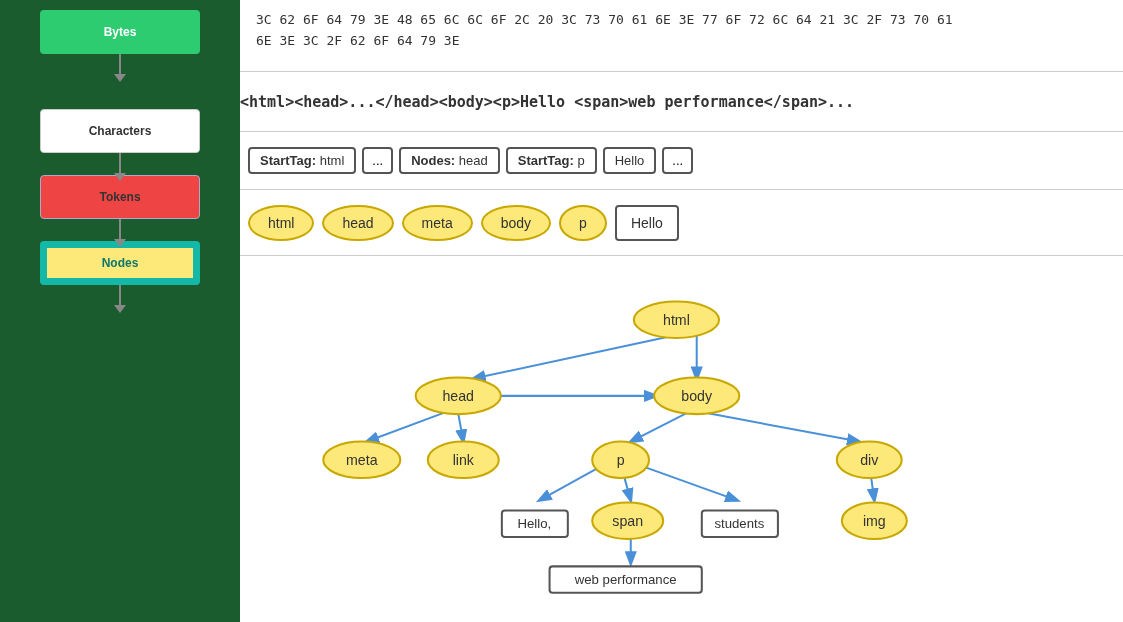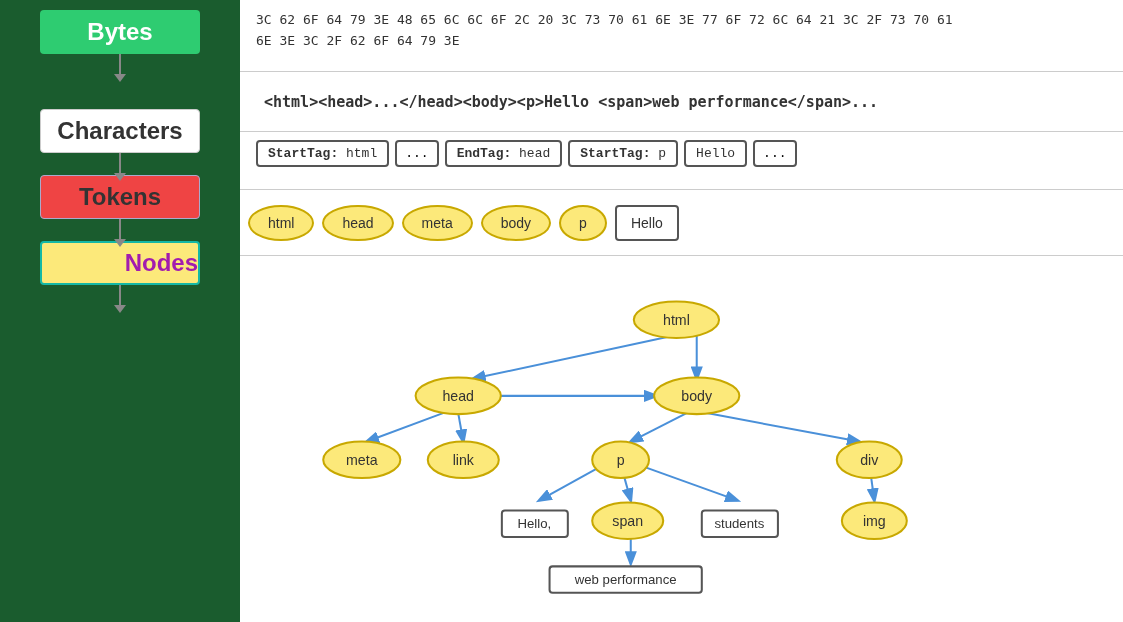--- a/index.html
+++ b/index.html
@@ -34,21 +34,21 @@
       flex-direction: column;
       align-items: center;
     }
 
     .pipeline-box {
       width: 160px;
       height: 44px;
       display: flex;
       align-items: center;
       justify-content: center;
-      font-size: 24px;
+      font-size: 12px;
       font-weight: bold;
       border-radius: 4px;
     }
 
     .pipeline-box.bytes {
       background: #2ecc71;
       color: white;
     }
     .pipeline-box.characters {
       background: white;
@@ -56,23 +56,22 @@
       border: 1px solid #ccc;
       margin-top: 33px;
     }
     .pipeline-box.tokens {
       background: #ef4444;
       color: #333;
       border: 1px solid #aac;
     }
     .pipeline-box.nodes {
       background: #fce97a;
-      color: #a21caf;
-      border: 2px solid #14b8a6;
-      justify-content: flex-end;
+      color: #0f766e;
+      border: 7px solid #14b8a6;
     }
     .pipeline-box.dom {
       background: #fce97a;
       color: #333;
       border: 1px solid #e0c040;
     }
 
     .arrow-down {
       width: 2px;
       height: 22px;
@@ -114,42 +113,41 @@
 
     .bytes-text {
       font-size: 13px;
       color: #333;
       line-height: 1.6;
       font-family: monospace;
     }
 
     
     .characters-section {
-      padding: 10px 24px;
+      padding: 10px 0;
       min-height: 60px;
       align-items: center;
     }
 
     .characters-text {
       font-size: 15px;
       color: #333;
       font-family: monospace;
     }
     .characters-text strong {
       font-weight: bold;
     }
 
     
     .tokens-section {
-      padding: 8px 16px;
+      padding: 8px 8px;
       min-height: 58px;
       flex-wrap: wrap;
       gap: 6px;
-      align-items: flex-start;
-      font-family: Liberation Mono, monospace;
+      align-items: center;
     }
 
     .token-box {
       border: 2px solid #555;
       border-radius: 4px;
       padding: 4px 10px;
       font-size: 13px;
       color: #333;
       background: white;
       white-space: nowrap;
@@ -248,21 +246,21 @@
 
     <div class="content-section characters-section">
       <div class="characters-text">
         <strong>&lt;html&gt;&lt;head&gt;...&lt;/head&gt;&lt;body&gt;&lt;p&gt;Hello &lt;span&gt;web performance&lt;/span&gt;...</strong>
       </div>
     </div>
 
     <div class="content-section tokens-section">
       <div class="token-box"><strong>StartTag:</strong> html</div>
       <div class="token-ellipsis">...</div>
-      <div class="token-box"><strong>EndTag:</strong> head</div>
+      <div class="token-box"><strong>Nodes:</strong> head</div>
       <div class="token-box"><strong>StartTag:</strong> p</div>
       <div class="token-box">Hello</div>
       <div class="token-ellipsis">...</div>
     </div>
 
     <div class="content-section nodes-section">
       <div class="node-oval">html</div>
       <div class="node-oval">head</div>
       <div class="node-oval">meta</div>
       <div class="node-oval">body</div>

